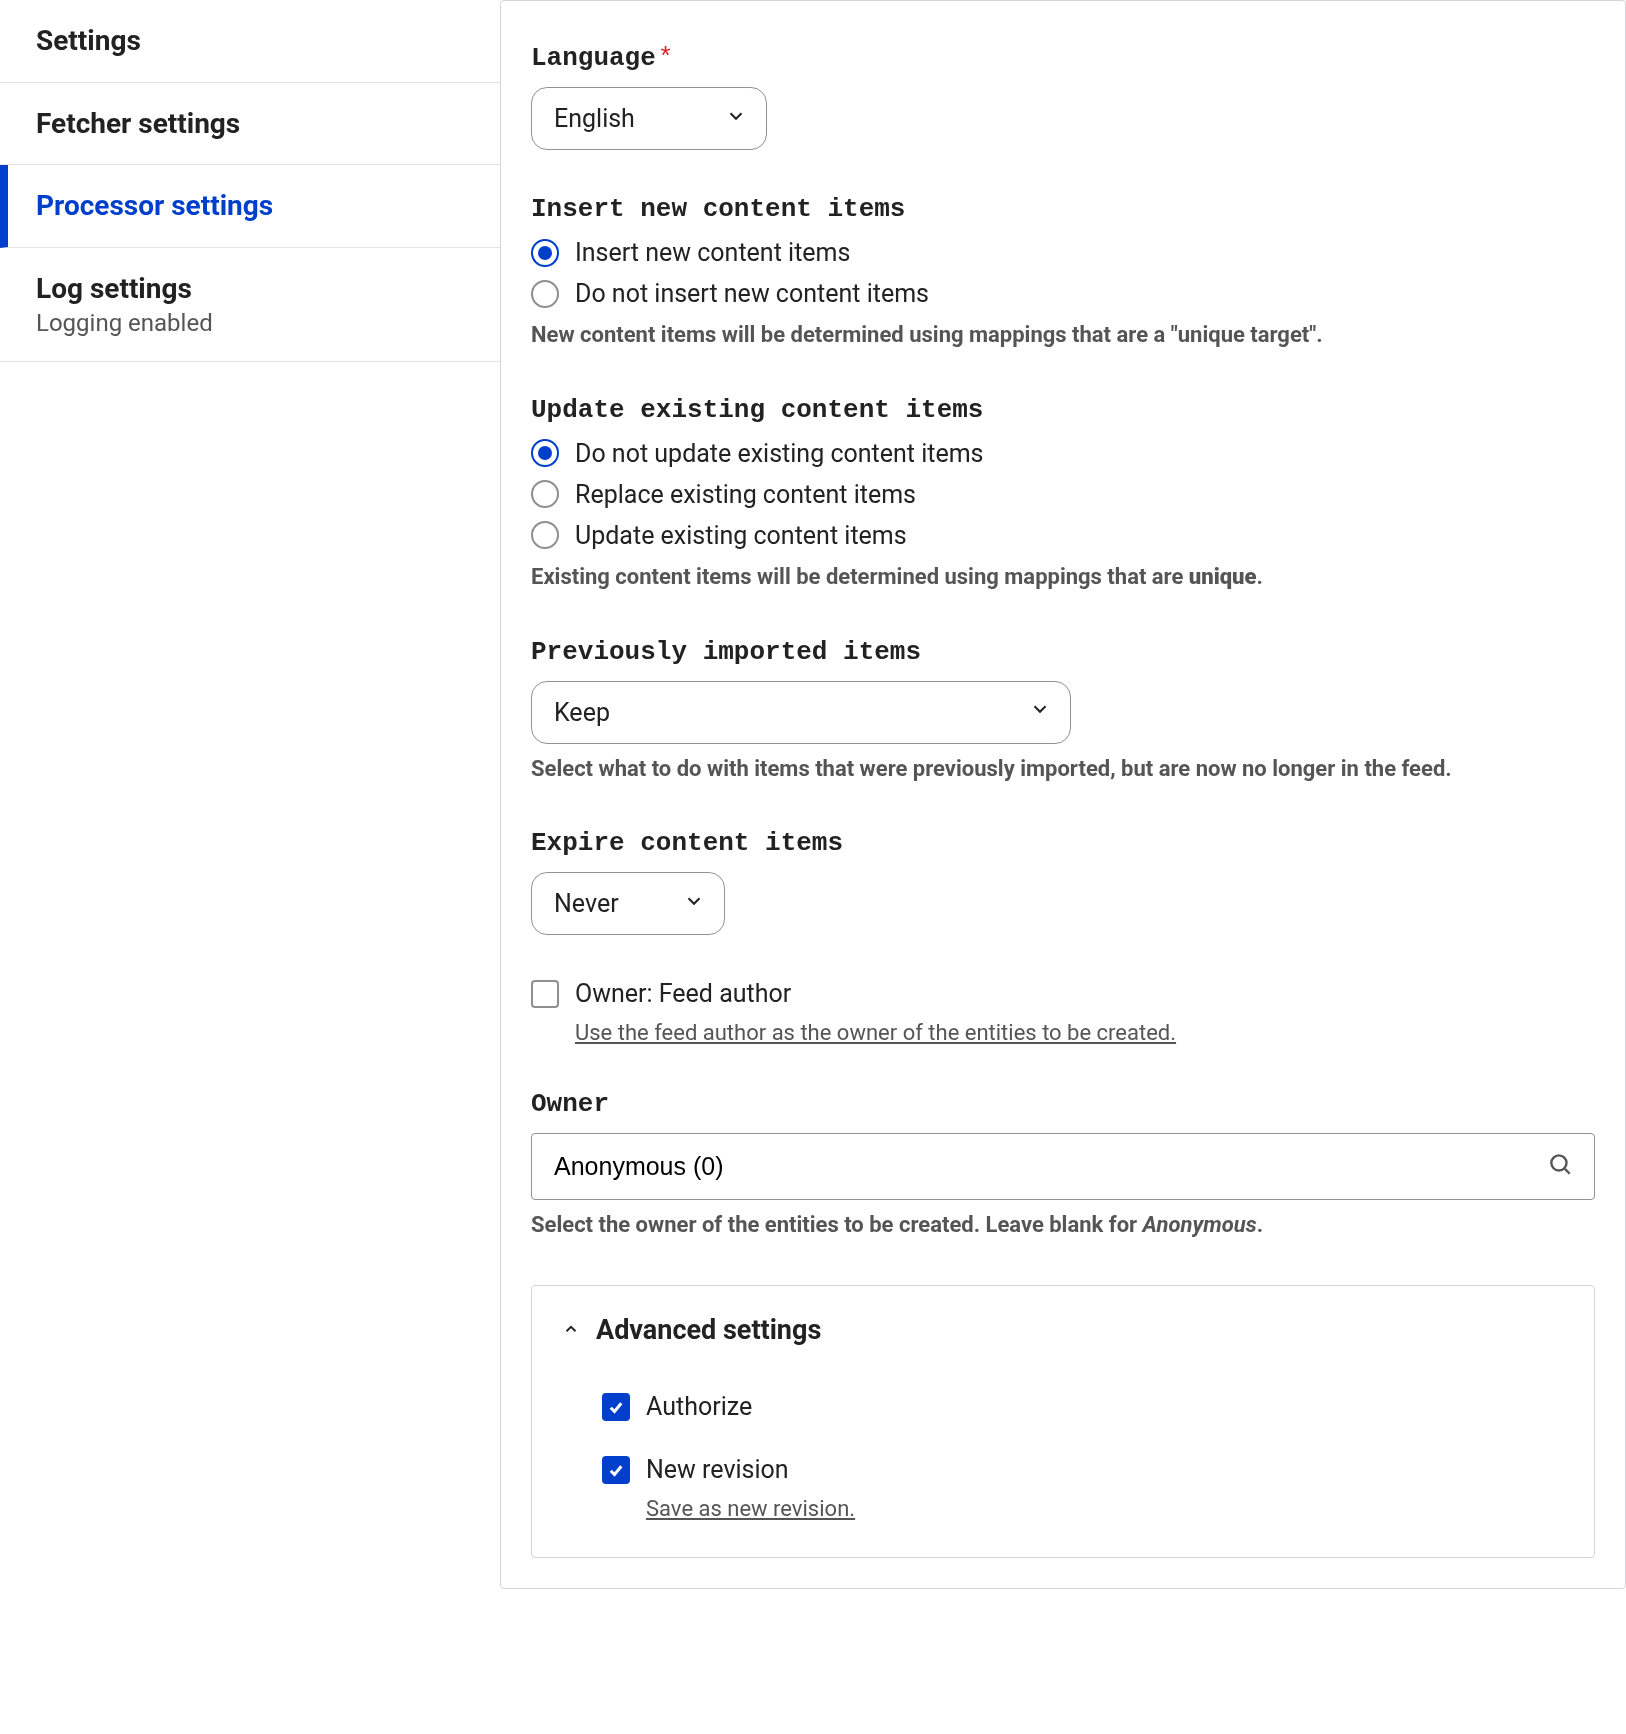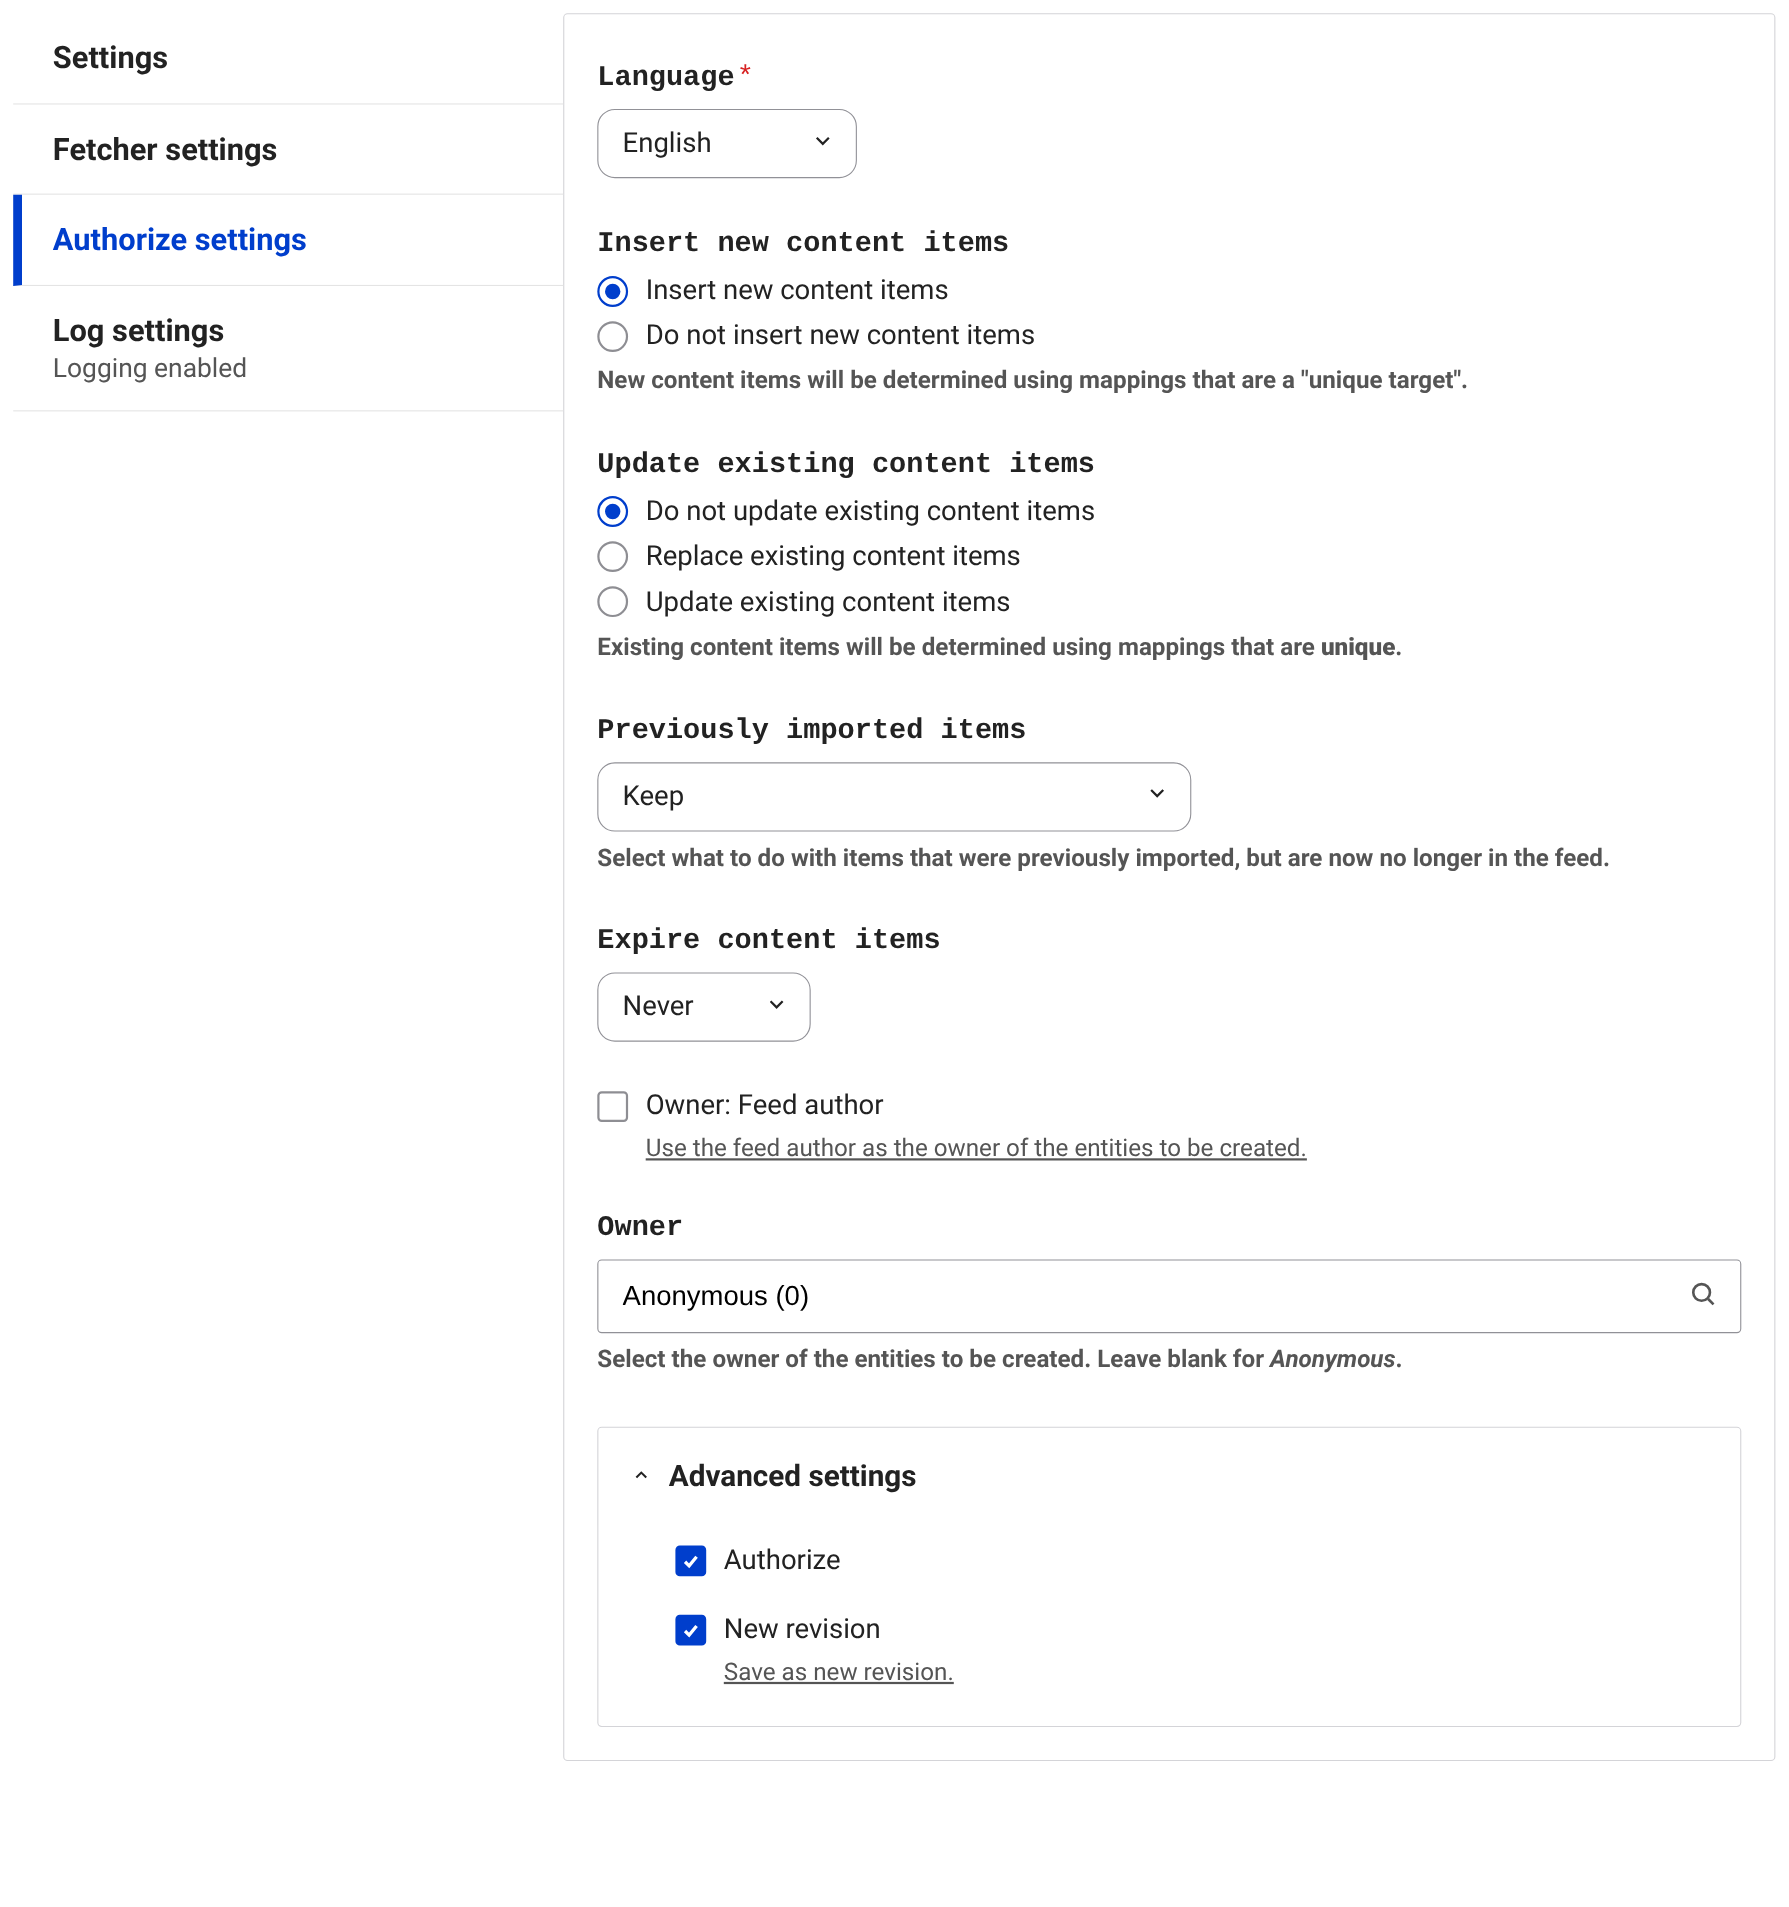--- a/index.html
+++ b/index.html
@@ -5,21 +5,20 @@
   * { box-sizing: border-box; }
   body {
     margin: 0;
     font-family: -apple-system, BlinkMacSystemFont, "Segoe UI", Roboto, Helvetica, Arial, sans-serif;
     font-size: 24px;
     color: #222;
     background: #fff;
   }
   .page {
     display: flex;
-    padding: 12px;
   }
   .sidebar {
     width: 500px;
     flex-shrink: 0;
   }
   .sidebar-item {
     padding: 24px 28px 24px 36px;
     border-bottom: 1px solid #e4e4e4;
     cursor: pointer;
     position: relative;
@@ -179,21 +178,21 @@
 
 <div class="page">
   <nav class="sidebar">
     <div class="sidebar-item">
       <div class="sidebar-title">Settings</div>
     </div>
     <div class="sidebar-item">
       <div class="sidebar-title">Fetcher settings</div>
     </div>
     <div class="sidebar-item active">
-      <div class="sidebar-title">Authorize settings</div>
+      <div class="sidebar-title">Processor settings</div>
     </div>
     <div class="sidebar-item">
       <div class="sidebar-title">Log settings</div>
       <div class="sidebar-sub">Logging enabled</div>
     </div>
   </nav>
 
   <main class="main">
 
     <div class="field-group">

